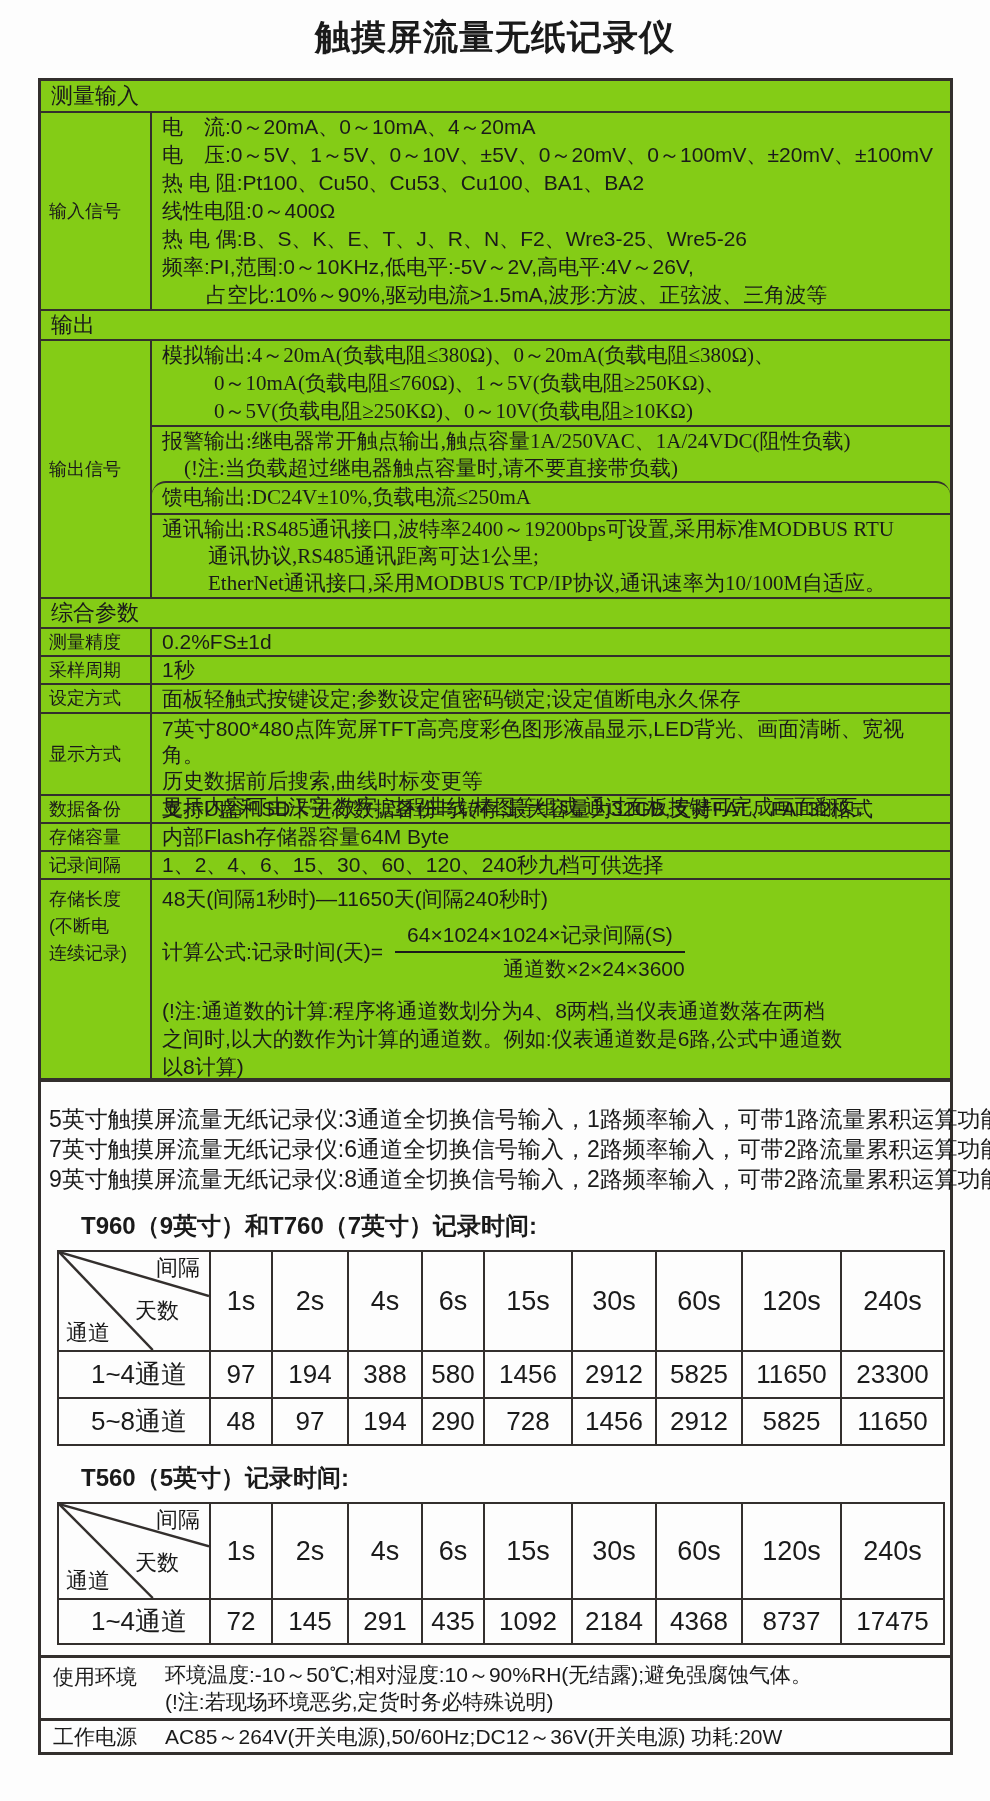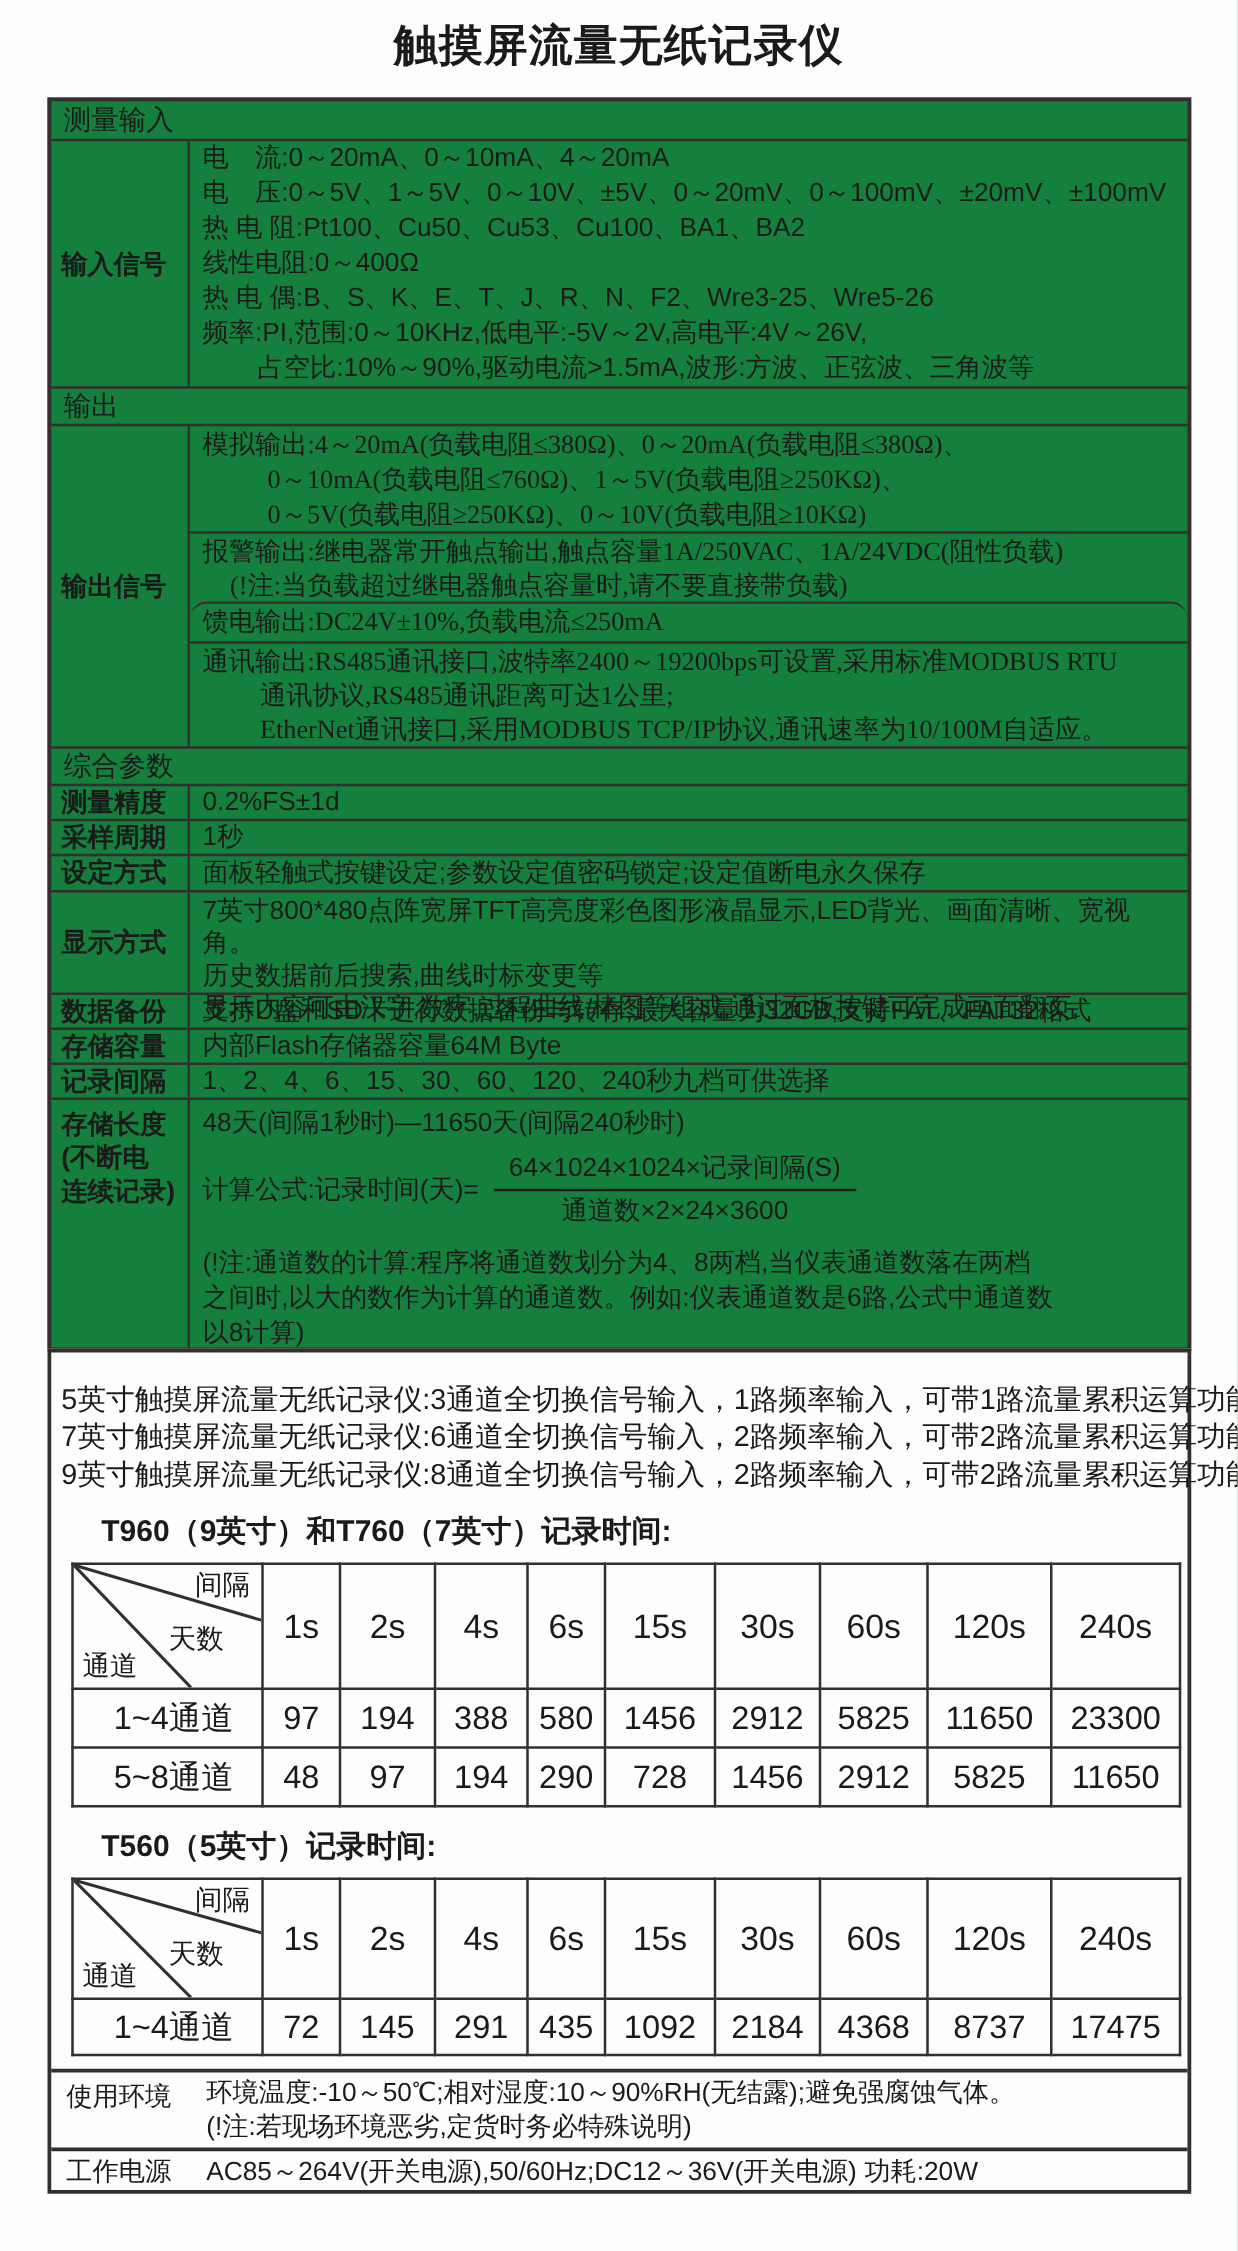--- a/index.html
+++ b/index.html
@@ -13,51 +13,51 @@
     font-family:"Liberation Sans",sans-serif;
     color:var(--txt);
   }
   .page{position:relative;width:990px;height:1801px;background:#fdfdfd;}
   .doc-title{
     padding-top:14px;text-align:center;
     font-size:35px;font-weight:bold;letter-spacing:1px;line-height:46px;
   }
 
   
-  .spec{margin:18px 37px 0 38px;border:3px solid var(--bd);background:#15803d;}
+  .spec{margin:18px 37px 0 38px;border:3px solid var(--bd);background:#84cc16;}
   .srow{display:flex;border-top:2px solid var(--bd);}
   .srow:first-child{border-top:none;}
   .section-row{display:block;padding:0 10px;font-size:22px;display:flex;align-items:center;}
   .h28{height:28px}.h29{height:29px}.h30{height:30px}
   .h82{height:82px}.h198{height:198px}.h200{height:200px}.h258{height:258px}
   .slabel{
     flex:0 0 111px;width:111px;border-right:2px solid var(--bd);
-    padding-left:8px;font-size:21px;
-    display:flex;flex-direction:column;justify-content:center;line-height:27px;font-weight:bold;
+    padding-left:8px;font-size:18px;
+    display:flex;flex-direction:column;justify-content:center;line-height:27px;
   }
   .slabel.top{justify-content:flex-start;padding-top:6px;}
   .scontent{flex:1;padding:0 6px 0 10px;font-size:21px;line-height:28px;min-width:0;}
   .vcenter{display:flex;align-items:center;}
   .lh26{line-height:26px;padding-top:2px;}
   .nopad{padding:0;font-family:Liberation Serif, serif;}
   .sub{padding:0 6px 0 10px;border-top:2px solid var(--bd);font-size:21px;line-height:28px;}
   .sub:first-child{border-top:none;}
   .sub.one{height:32px;display:flex;align-items:flex-start;border-radius:14px;}
   .sub.a{height:84px;}
   .sub.b{height:56px;line-height:27px;padding-top:1px;}
   .sub.c{height:84px;line-height:27px;padding-top:1px;}
   .ind22{padding-left:22px;}
   .ind44{padding-left:44px;}
   .ind46{padding-left:46px;}
   .ind52{padding-left:52px;}
   
   .storage-content{padding-top:5px;}
   .formula{display:flex;align-items:center;margin-top:8px;}
   .formula .prefix{font-size:21px;}
-  .frac{margin-left:12px;text-align:center;font-size:21px;}
+  .frac{margin-left:12px;text-align:right;font-size:21px;}
   .frac .num{padding:0 12px 2px;border-bottom:2px solid var(--txt);line-height:28px;}
   .frac .den{padding-top:2px;line-height:28px;}
   .storage-note{margin-top:14px;line-height:28px;}
 
   
   .box2{margin:-2px 37px 0 38px;border:3px solid var(--bd);background:#fdfdfd;}
   .models{padding:22px 8px 0 8px;}
   .models .mline{font-size:23px;line-height:30px;white-space:nowrap;}
   .rt-title{margin:18px 0 0 40px;font-size:24px;font-weight:bold;line-height:28px;}
   table.rec{

